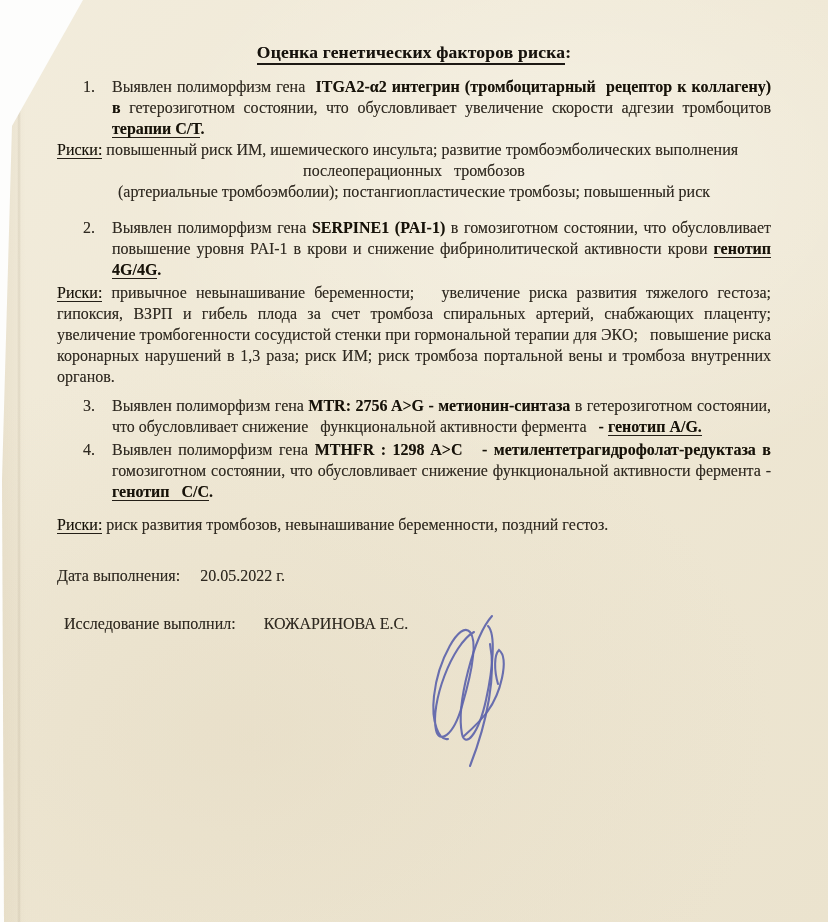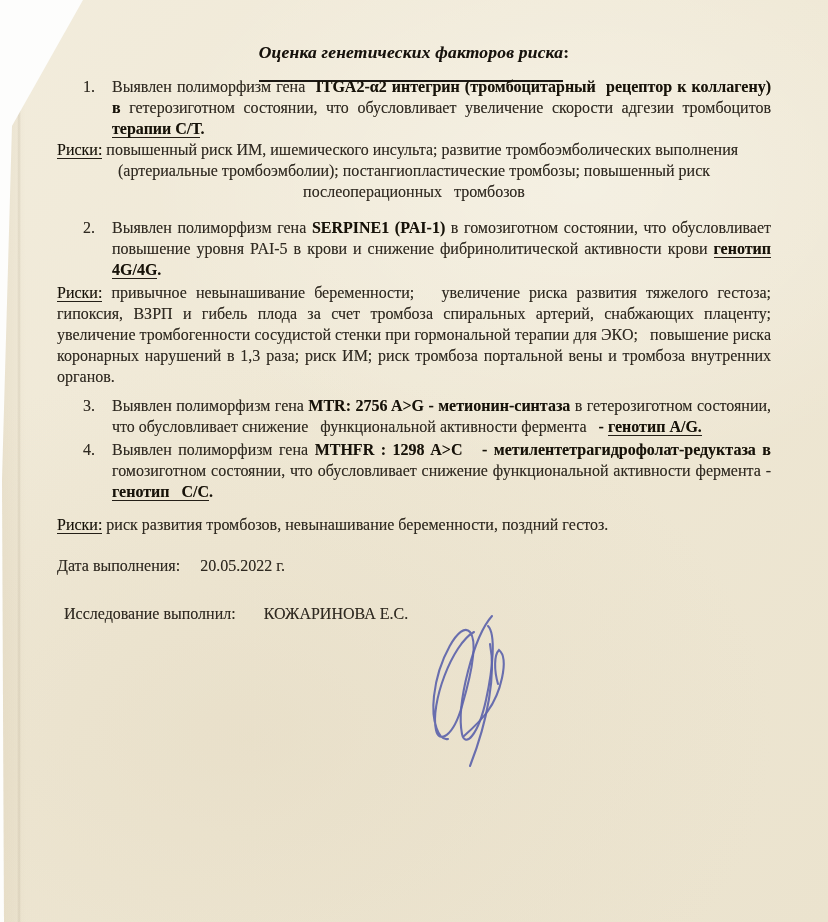--- a/index.html
+++ b/index.html
@@ -26,58 +26,58 @@
     padding:42px 57px 0 57px;
     color:#2f2a22;
     font-size:16px;
     line-height:21px;
     text-shadow:0 0 .5px rgba(60,48,34,.45);
   }
   .title{
     font-size:17.5px;font-weight:bold;color:#16120d;
     text-align:center;margin:0 0 13px 0;letter-spacing:.2px;
   }
-  .tuline{border-bottom:2px solid #1d1914;padding-bottom:18px;font-style:italic;}
+  .tuline{border-bottom:2px solid #1d1914;padding-bottom:1px;}
   .li{position:relative;padding-left:55px;text-align:justify;}
   .li .num{position:absolute;left:26px;top:0;}
   .b{font-weight:bold;color:#161209;}
   .bu{font-weight:bold;color:#161209;border-bottom:1.6px solid #241f17;}
   .risks{text-align:justify;}
   .rlabel{font-weight:normal;color:#161209;border-bottom:1.6px solid #241f17;}
   .center{text-align:center;}
   .mb-lg{margin-bottom:15px;}
   .mb-md{margin-bottom:8px;}
   .mb-sm{margin-bottom:2px;}
-  .footer-line{margin-top:20px;}
+  .footer-line{margin-top:30px;}
   .footer-line.second{margin-top:27px;margin-left:7px;}
   .fval{margin-left:20px;}
   .fval2{margin-left:28px;}
   .sig{position:absolute;left:408px;top:608px;width:126px;height:166px;}
   .sig path{fill:none;stroke:#5d64ab;stroke-width:2.1;stroke-linecap:round;opacity:.92;}
 </style>
 </head>
 <body>
 
 <div class="scan">
   <div class="paper">
     <div class="content">
 
       <h1 class="title"><span class="tuline">Оценка генетических факторов риска</span><span>:</span></h1>
 
       <div class="li">
         <span class="num">1.</span><span>Выявлен полиморфизм гена&nbsp; </span><span class="b">ITGA2-α2 интегрин (тромбоцитарный&nbsp; рецептор к коллагену) в</span><span> гетерозиготном состоянии, что обусловливает увеличение скорости адгезии тромбоцитов </span><span class="bu">терапии С/Т</span><span class="b">.</span>
       </div>
       <div class="risks mb-lg">
         <span class="rlabel">Риски:</span><span> повышенный риск ИМ, ишемического инсульта; развитие тромбоэмболических выполнения</span>
+        <div class="center">послеоперационных&nbsp; &nbsp;тромбозов</div>
         <div class="center">(артериальные тромбоэмболии); постангиопластические тромбозы; повышенный риск</div>
-        <div class="center">послеоперационных&nbsp; &nbsp;тромбозов</div>
       </div>
 
       <div class="li mb-sm">
-        <span class="num">2.</span><span>Выявлен полиморфизм гена </span><span class="b">SERPINE1 (PAI-1)</span><span> в гомозиготном состоянии, что обусловливает повышение уровня PAI-5 в крови и снижение фибринолитической активности крови </span><span class="bu">генотип 4G/4G</span><span class="b">.</span>
+        <span class="num">2.</span><span>Выявлен полиморфизм гена </span><span class="b">SERPINE1 (PAI-1)</span><span> в гомозиготном состоянии, что обусловливает повышение уровня PAI-1 в крови и снижение фибринолитической активности крови </span><span class="bu">генотип 4G/4G</span><span class="b">.</span>
       </div>
       <div class="risks mb-md">
         <span class="rlabel">Риски:</span><span> привычное невынашивание беременности;&nbsp; &nbsp;увеличение риска развития тяжелого гестоза; гипоксия, ВЗРП и гибель плода за счет тромбоза спиральных артерий, снабжающих плаценту; увеличение тромбогенности сосудистой стенки при гормональной терапии для ЭКО;&nbsp; &nbsp;повышение риска коронарных нарушений в 1,3 раза; риск ИМ; риск тромбоза портальной вены и тромбоза внутренних органов.</span>
       </div>
 
       <div class="li mb-sm">
         <span class="num">3.</span><span>Выявлен полиморфизм гена </span><span class="b">MTR: 2756 A&gt;G - метионин-синтаза</span><span> в гетерозиготном состоянии, что обусловливает снижение&nbsp; &nbsp;функциональной активности фермента&nbsp; &nbsp;</span><span class="b">- </span><span class="bu">генотип A/G.</span>
       </div>
 
       <div class="li" style="margin-bottom:12px;">

